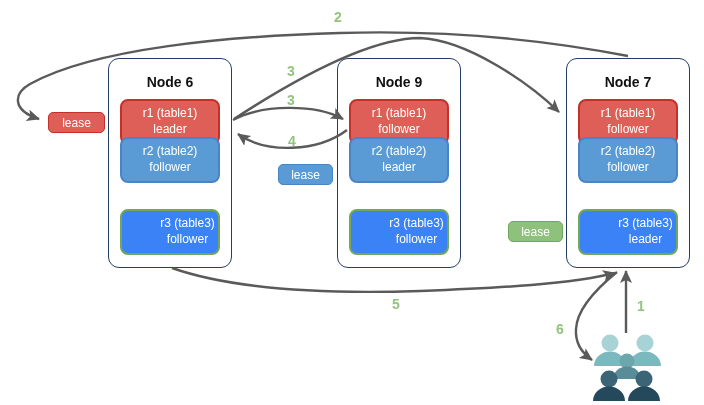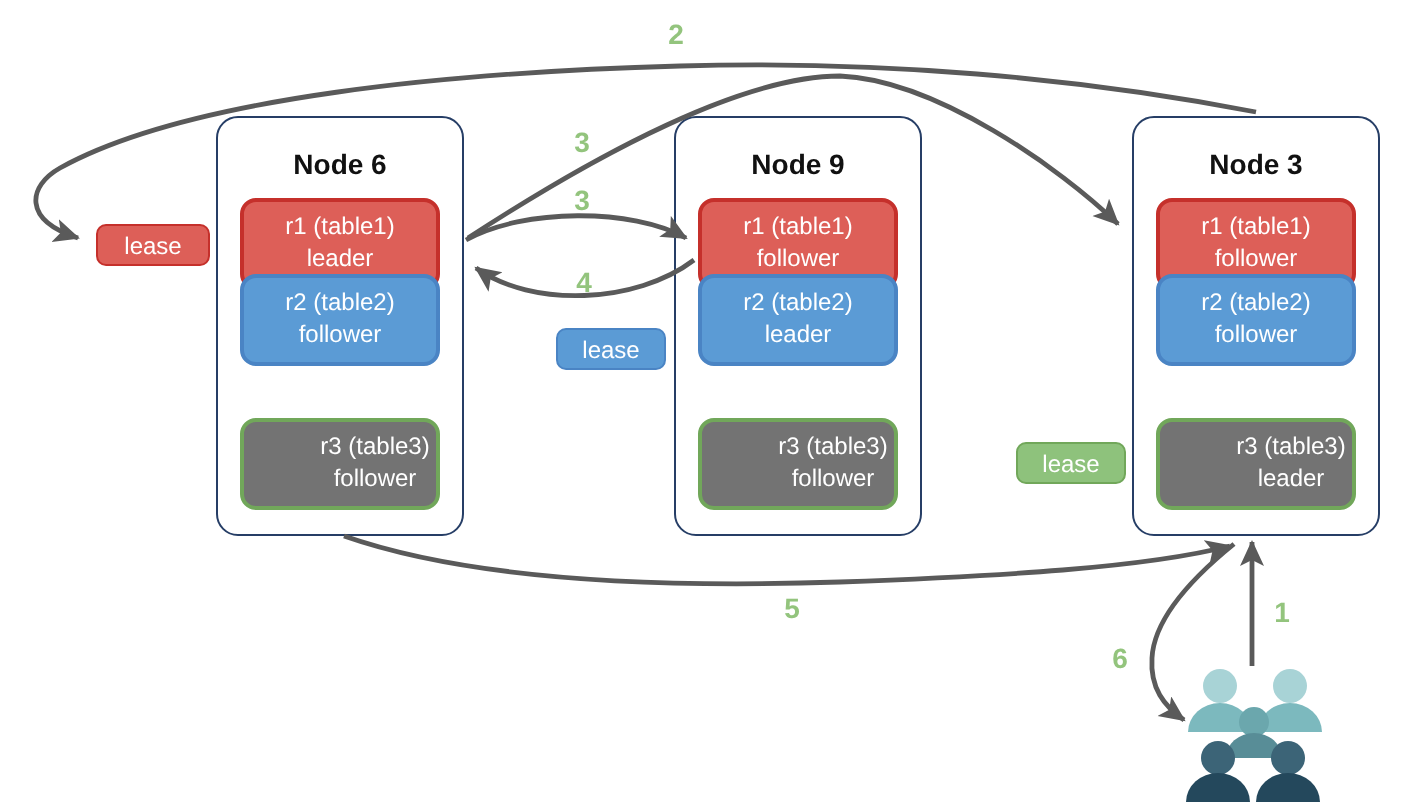--- a/index.html
+++ b/index.html
@@ -14,21 +14,21 @@
   .node-title{
     margin-top:15px;text-align:center;font-size:14px;font-weight:bold;color:#111111;
   }
   .rep{
     position:absolute;left:11px;width:100px;height:46px;box-sizing:border-box;
     border-radius:8px;display:flex;flex-direction:column;align-items:center;justify-content:center;
     color:#ffffff;font-size:12px;line-height:1.3;text-align:center;
   }
   .rep.red{background:#dd5f58;border:2px solid #c5302b;}
   .rep.blue{background:#5b9bd5;border:2px solid #4a84c4;}
-  .rep.green{background:#737373;border:2px solid #71a75a;padding-left:35px;}
+  .rep.green{background:#3b82f6;border:2px solid #71a75a;padding-left:35px;}
   .rep1{top:40px;} .rep2{top:78px;} .rep3{top:150px;}
   .lease{
     position:absolute;box-sizing:border-box;border-radius:5px;z-index:4;
     display:flex;align-items:center;justify-content:center;
     color:#ffffff;font-size:12px;
   }
   .lease.red{left:48px;top:112px;width:57px;height:21px;background:#dd5f58;border:1.5px solid #c5302b;}
   .lease.blue{left:278px;top:164px;width:55px;height:21px;background:#5b9bd5;border:1.5px solid #4a84c4;}
   .lease.green{left:508px;top:221px;width:55px;height:21px;background:#8ec27c;border:1.5px solid #71a75a;}
   .step{
@@ -69,21 +69,21 @@
       <span>r2 (table2)</span>
       <span>leader</span>
     </div>
     <div class="rep green rep3">
       <span>r3 (table3)</span>
       <span>follower</span>
     </div>
   </div>
 
   <div class="node" style="left:566px">
-    <div class="node-title">Node 3</div>
+    <div class="node-title">Node 7</div>
     <div class="rep red rep1">
       <span>r1 (table1)</span>
       <span>follower</span>
     </div>
     <div class="rep blue rep2">
       <span>r2 (table2)</span>
       <span>follower</span>
     </div>
     <div class="rep green rep3">
       <span>r3 (table3)</span>

